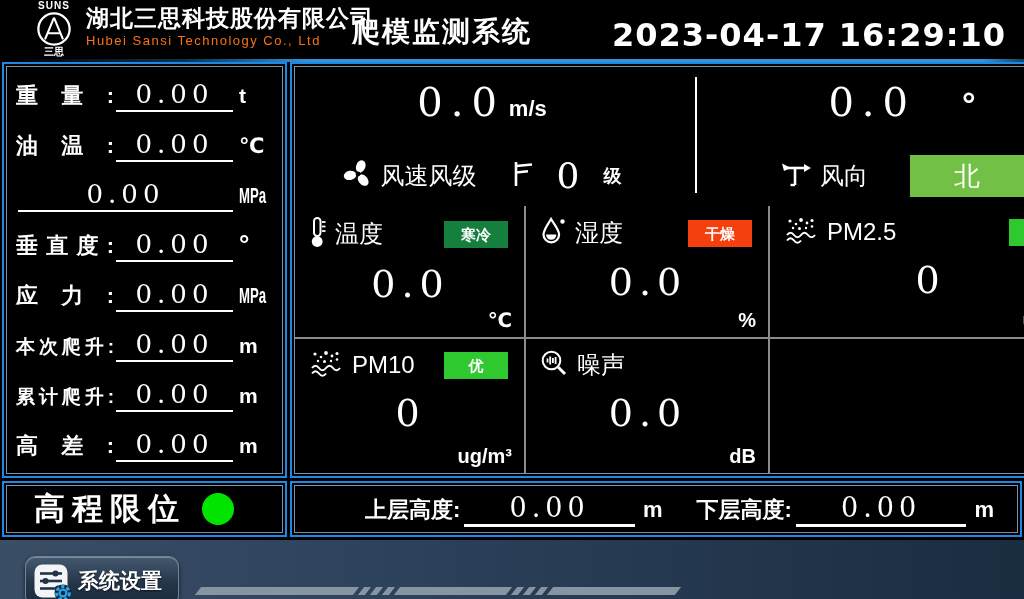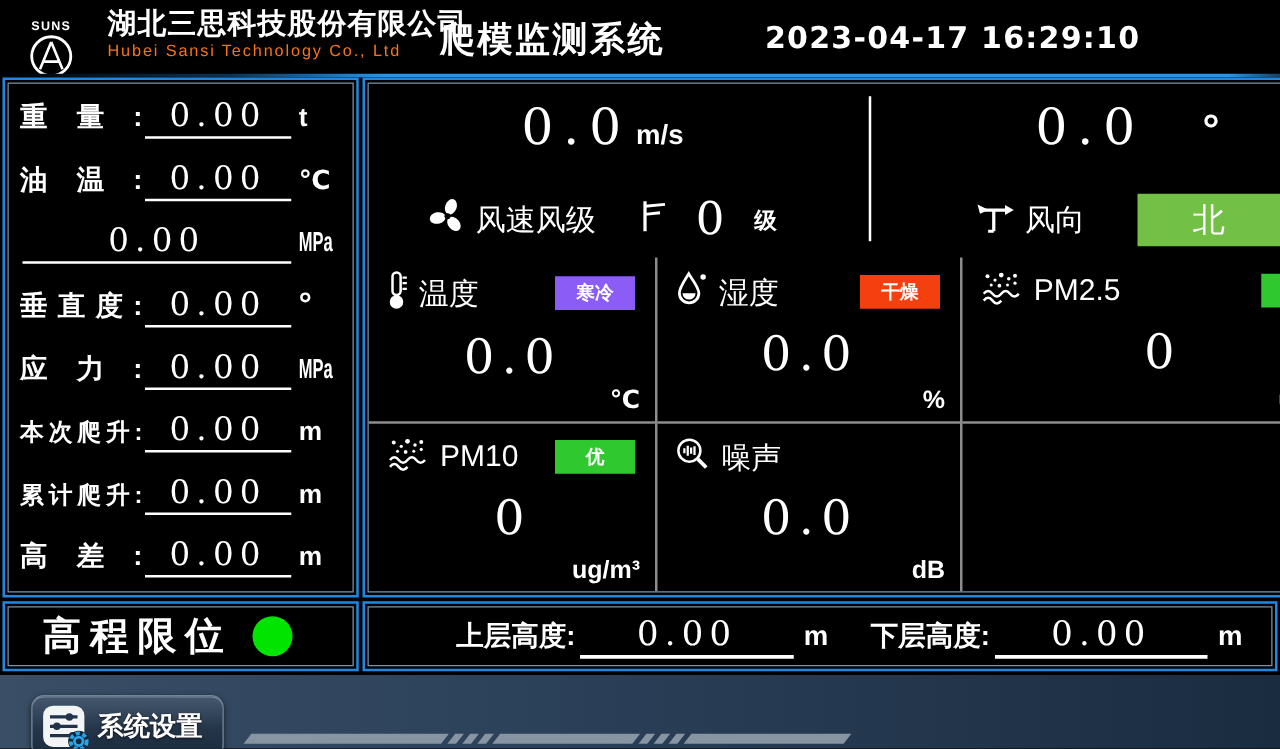--- a/index.html
+++ b/index.html
@@ -2,29 +2,29 @@
 <html><head>
 <meta charset="utf-8">
 <style>
   html,body{margin:0;padding:0;background:#111;}
   .screen{
     position:relative;width:1024px;height:599px;background:#000;overflow:hidden;
     font-family:"Liberation Sans","DejaVu Sans",sans-serif;color:#fff;
   }
   
   .header{position:absolute;top:0;left:0;width:1024px;height:60px;background:#000;}
-  .logo-block{position:absolute;left:15px;top:1px;width:52px;height:58px;text-align:center;margin-top:16px;}
+  .logo-block{position:absolute;left:28px;top:1px;width:52px;height:58px;text-align:center;}
   .logo-top{font-size:10px;font-weight:bold;letter-spacing:1px;line-height:10px;}
   .logo-circle{margin:0 auto;width:36px;height:36px;}
   .logo-bottom{font-size:10px;font-weight:bold;line-height:9px;}
   .company{position:absolute;left:86px;top:5px;}
   .company-cn{font-size:23px;font-weight:bold;letter-spacing:1px;line-height:27px;}
   .company-en{font-size:13px;letter-spacing:1.5px;color:#f97316;line-height:18px;}
   .app-title{position:absolute;left:352px;top:13px;font-size:28px;font-weight:bold;letter-spacing:2px;}
-  .timestamp{position:absolute;left:612px;top:16px;font-size:24px;font-weight:bold;letter-spacing:1px;font-family:"DejaVu Sans","Liberation Sans",sans-serif;}
+  .timestamp{position:absolute;left:612px;top:16px;font-size:32px;font-weight:bold;letter-spacing:1px;font-family:"DejaVu Sans","Liberation Sans",sans-serif;}
   .header-line{position:absolute;top:59px;left:0;width:1024px;height:3px;
     background:linear-gradient(90deg,#000 0%,#0b3252 18%,#2f93dd 30%,#2f93dd 96%,#14425f 100%);}
   
   .panel{position:absolute;background:#000;border:2px solid #1e88e5;box-sizing:border-box;}
   .panel::before{content:"";position:absolute;inset:2px;border:1px solid rgba(150,185,215,.8);pointer-events:none;}
   .left-panel{left:2px;top:62px;width:285px;height:416px;}
   .right-panel{left:290px;top:62px;width:804px;height:416px;}
   .elev-left{left:2px;top:481px;width:285px;height:56px;}
   .elev-right{left:290px;top:481px;width:732px;height:56px;}
   
@@ -224,21 +224,21 @@
           <span>
             <svg width="17" height="32" viewBox="0 0 17 32">
               <rect x="5" y="2" width="6.5" height="18" rx="3.2" fill="none" stroke="#fff" stroke-width="2"></rect>
               <circle cx="8.2" cy="25.5" r="5.4" fill="#fff"></circle>
               <line x1="13" y1="6" x2="16.5" y2="6" stroke="#fff" stroke-width="1.8"></line>
               <line x1="13" y1="10.5" x2="16.5" y2="10.5" stroke="#fff" stroke-width="1.8"></line>
               <line x1="13" y1="15" x2="16.5" y2="15" stroke="#fff" stroke-width="1.8"></line>
             </svg>
           </span>
           <span class="clabel">温度</span>
-          <span class="badge" style="background-color: #8b5cf6;">寒冷</span>
+          <span class="badge" style="background-color: #15803d;">寒冷</span>
         </div>
         <div class="cvalue">0.0</div>
         <div class="cunit">℃</div>
       </div>
 
       <div class="cell br bb">
         <div class="cell-head">
           <span>
             <svg width="26" height="30" viewBox="0 0 26 30">
               <path d="M11 3 C8 8 3.5 14 3.5 18.5 a7.8 7.8 0 0 0 15.6 0 C19 14 14 8 11 3 Z" fill="none" stroke="#fff" stroke-width="2.2"></path>

